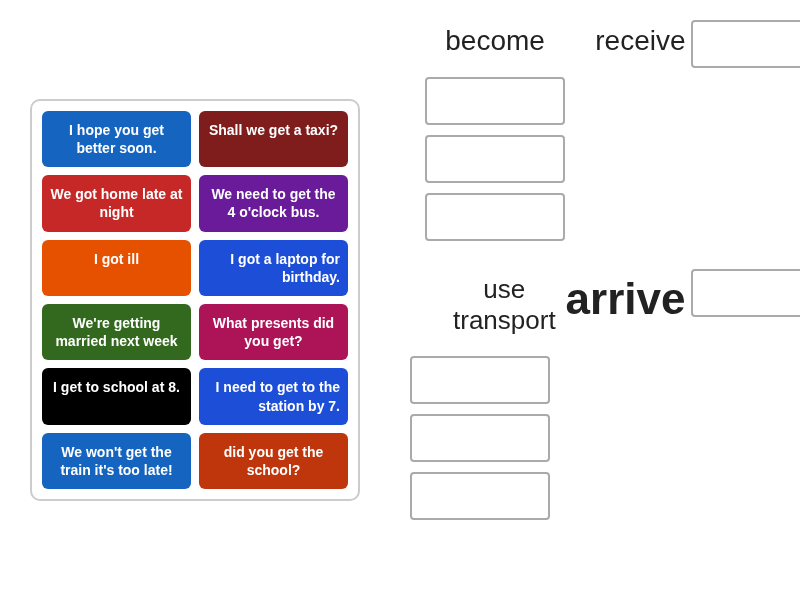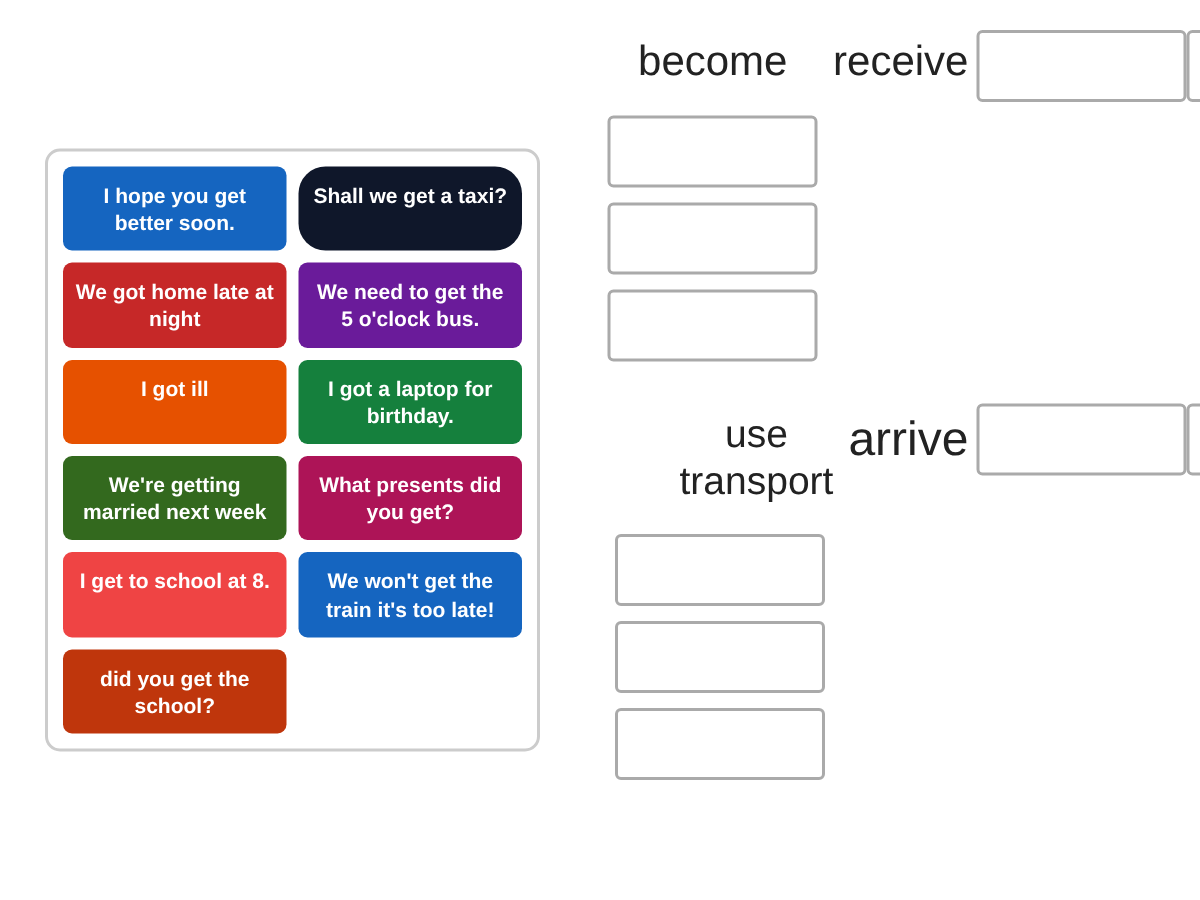--- a/index.html
+++ b/index.html
@@ -37,28 +37,28 @@
       padding: 10px 8px;
       color: #fff;
       font-weight: bold;
       font-size: 14px;
       text-align: center;
       cursor: pointer;
       line-height: 1.3;
     }
 
     .card.blue { background-color: #1565C0; }
-    .card.green { background-color: #0f172a; border-radius: 18px; }
+    .card.green { background-color: #7f1d1d; }
     .card.red { background-color: #C62828; }
     .card.purple { background-color: #6A1B9A; }
     .card.orange { background-color: #E65100; }
-    .card.teal { background-color: #15803d; }
+    .card.teal { background-color: #1d4ed8; text-align: right; }
     .card.pink { background-color: #AD1457; }
     .card.dark-green { background-color: #33691E; }
-    .card.deep-purple { background-color: #ef4444; }
+    .card.deep-purple { background-color: #000000; }
     .card.deep-orange { background-color: #BF360C; }
 
     .category-label {
       text-align: center;
       font-size: 28px;
       font-weight: normal;
       padding: 10px 5px 15px 5px;
       color: #222;
     }
 
@@ -90,26 +90,27 @@
   </style>
 </head>
 <body>
 
 <div class="left-panel">
   <div class="card-grid">
 
   <div class="card blue">I hope you get better soon.</div>
       <div class="card green">Shall we get a taxi?</div>
       <div class="card red">We got home late at night</div>
-      <div class="card purple">We need to get the 5 o'clock bus.</div>
+      <div class="card purple">We need to get the 4 o'clock bus.</div>
       <div class="card orange">I got ill</div>
       <div class="card teal">I got a laptop for birthday.</div>
       <div class="card dark-green">We're getting married next week</div>
       <div class="card pink">What presents did you get?</div>
       <div class="card deep-purple">I get to school at 8.</div>
+      <div class="card teal">I need to get to the station by 7.</div>
       <div class="card blue">We won't get the train it's too late!</div>
       <div class="card deep-orange">did you get the school?</div>
     </div>
 </div>
 
 <div style="flex:1; padding: 15px 10px 10px 20px;">
 
   <div style="display:grid; grid-template-columns:1fr 1fr; width:100%;">
     <div class="col-left">
       <div class="category-label">become</div>
@@ -127,19 +128,19 @@
 
   <div style="display:grid; grid-template-columns:1fr 1fr; width:100%; margin-top: 18px;">
     <div class="col-left">
       <div class="category-label multiline" style="white-space:pre-line;margin-left:48px;">use
 transport</div>
       <div class="drop-box"></div>
       <div class="drop-box"></div>
       <div class="drop-box"></div>
     </div>
     <div class="col-right">
-      <div class="category-label" style="font-size:32px; font-weight:normal;">arrive</div>
+      <div class="category-label" style="font-size:44px; font-weight:bold;">arrive</div>
       <div class="drop-box"></div>
       <div class="drop-box"></div>
       <div class="drop-box"></div>
     </div>
   </div>
 </div>
 
 </body></html>

